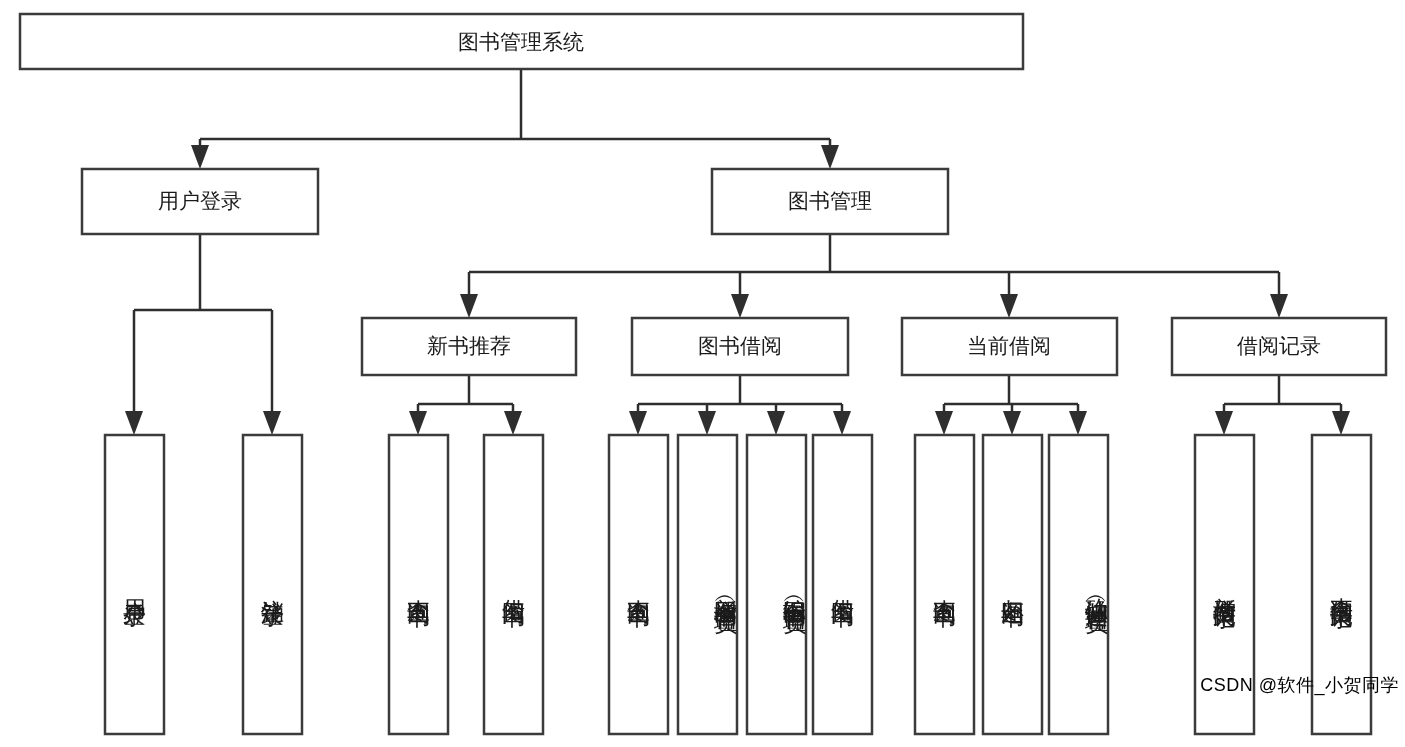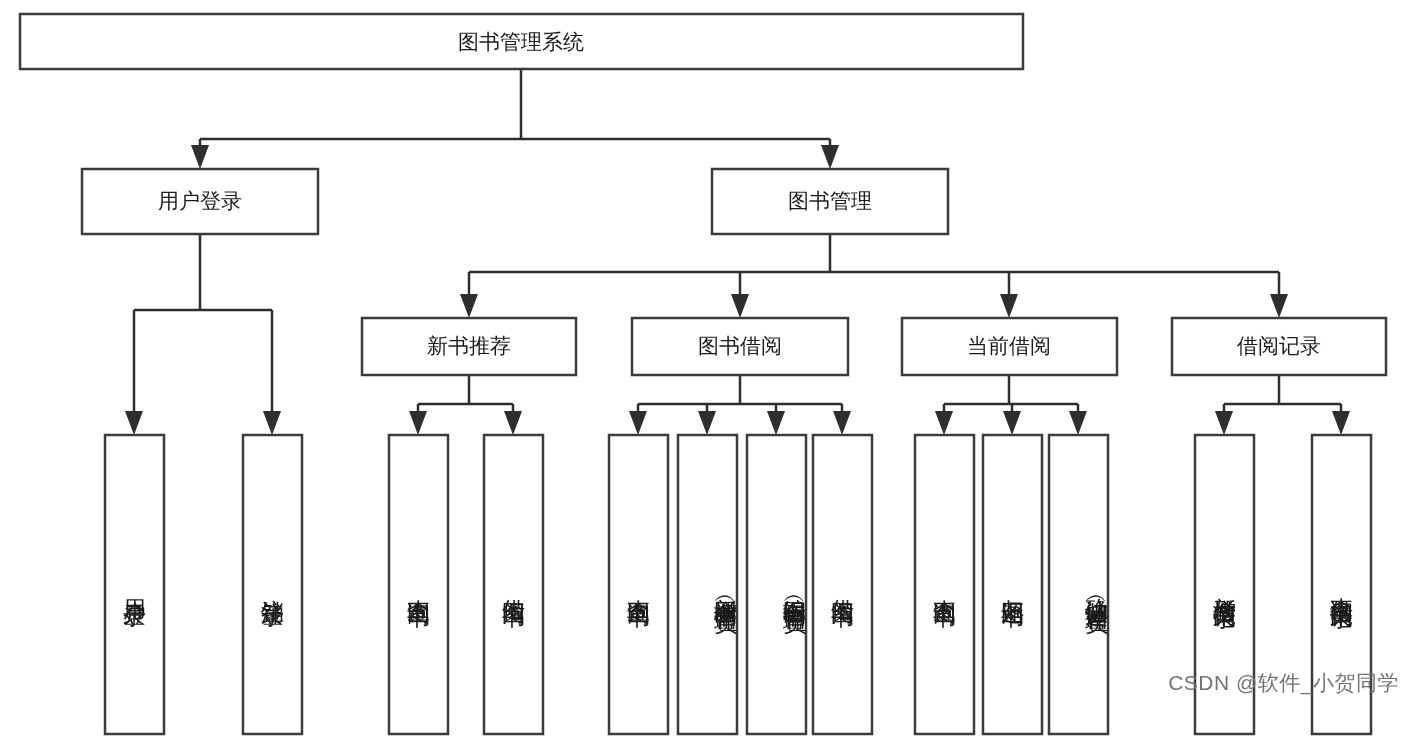--- a/index.html
+++ b/index.html
@@ -72,22 +72,22 @@
     display: flex;
     align-items: center;
     justify-content: center;
     white-space: nowrap;
   }
   .watermark {
     position: absolute;
     right: 6px;
     bottom: 4px;
     font-family: "Liberation Sans", "DejaVu Sans", sans-serif;
-    font-size: 21px;
-    color: #737373;
+    font-size: 18px;
+    color: #000000;
     letter-spacing: 0.5px;
     white-space: nowrap;
   }
 </style>
 </head>
 <body>
 
 <div id="diagram-root">
 
   <svg class="diagram" viewBox="0 0 1405 747">

